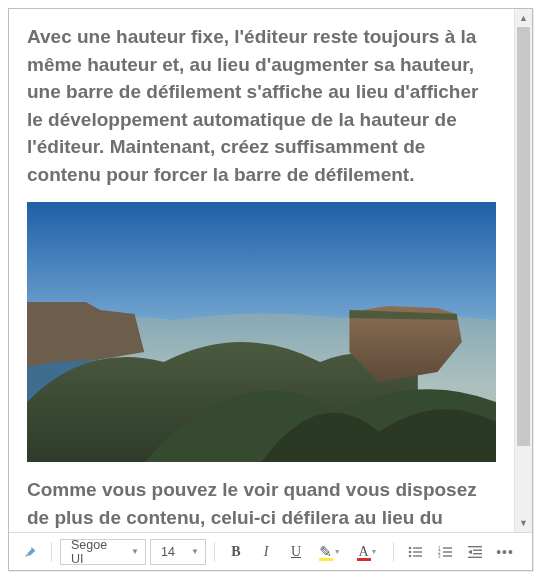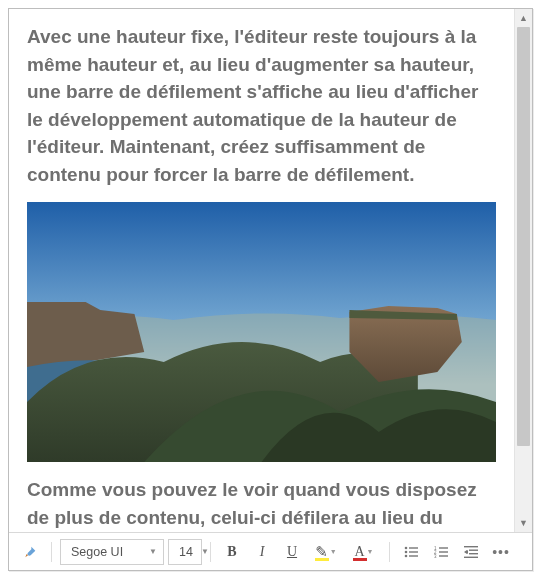--- a/index.html
+++ b/index.html
@@ -119,22 +119,22 @@
     padding: 0 6px 0 10px;
     font-size: 12.5px;
     color: #555;
     cursor: pointer;
     gap: 8px;
   }
   .tb-select .caret {
     font-size: 8px;
     color: #888;
   }
-  .font-select { width: 104px; justify-content: space-between; }
-  .size-select { width: 34px; justify-content: space-between; }
+  .font-select { width: 86px; justify-content: space-between; }
+  .size-select { width: 56px; justify-content: space-between; }
   .bold { font-weight: 700; font-family: Georgia, serif; }
   .italic { font-style: italic; font-family: Georgia, serif; }
   .underline { text-decoration: underline; font-family: Georgia, serif; }
   .mini-caret {
     font-size: 7px;
     color: #999;
     margin-left: 2px;
   }
   .color-swatch-hl {
     width: 14px; height: 3px; background: #ffec3d;

